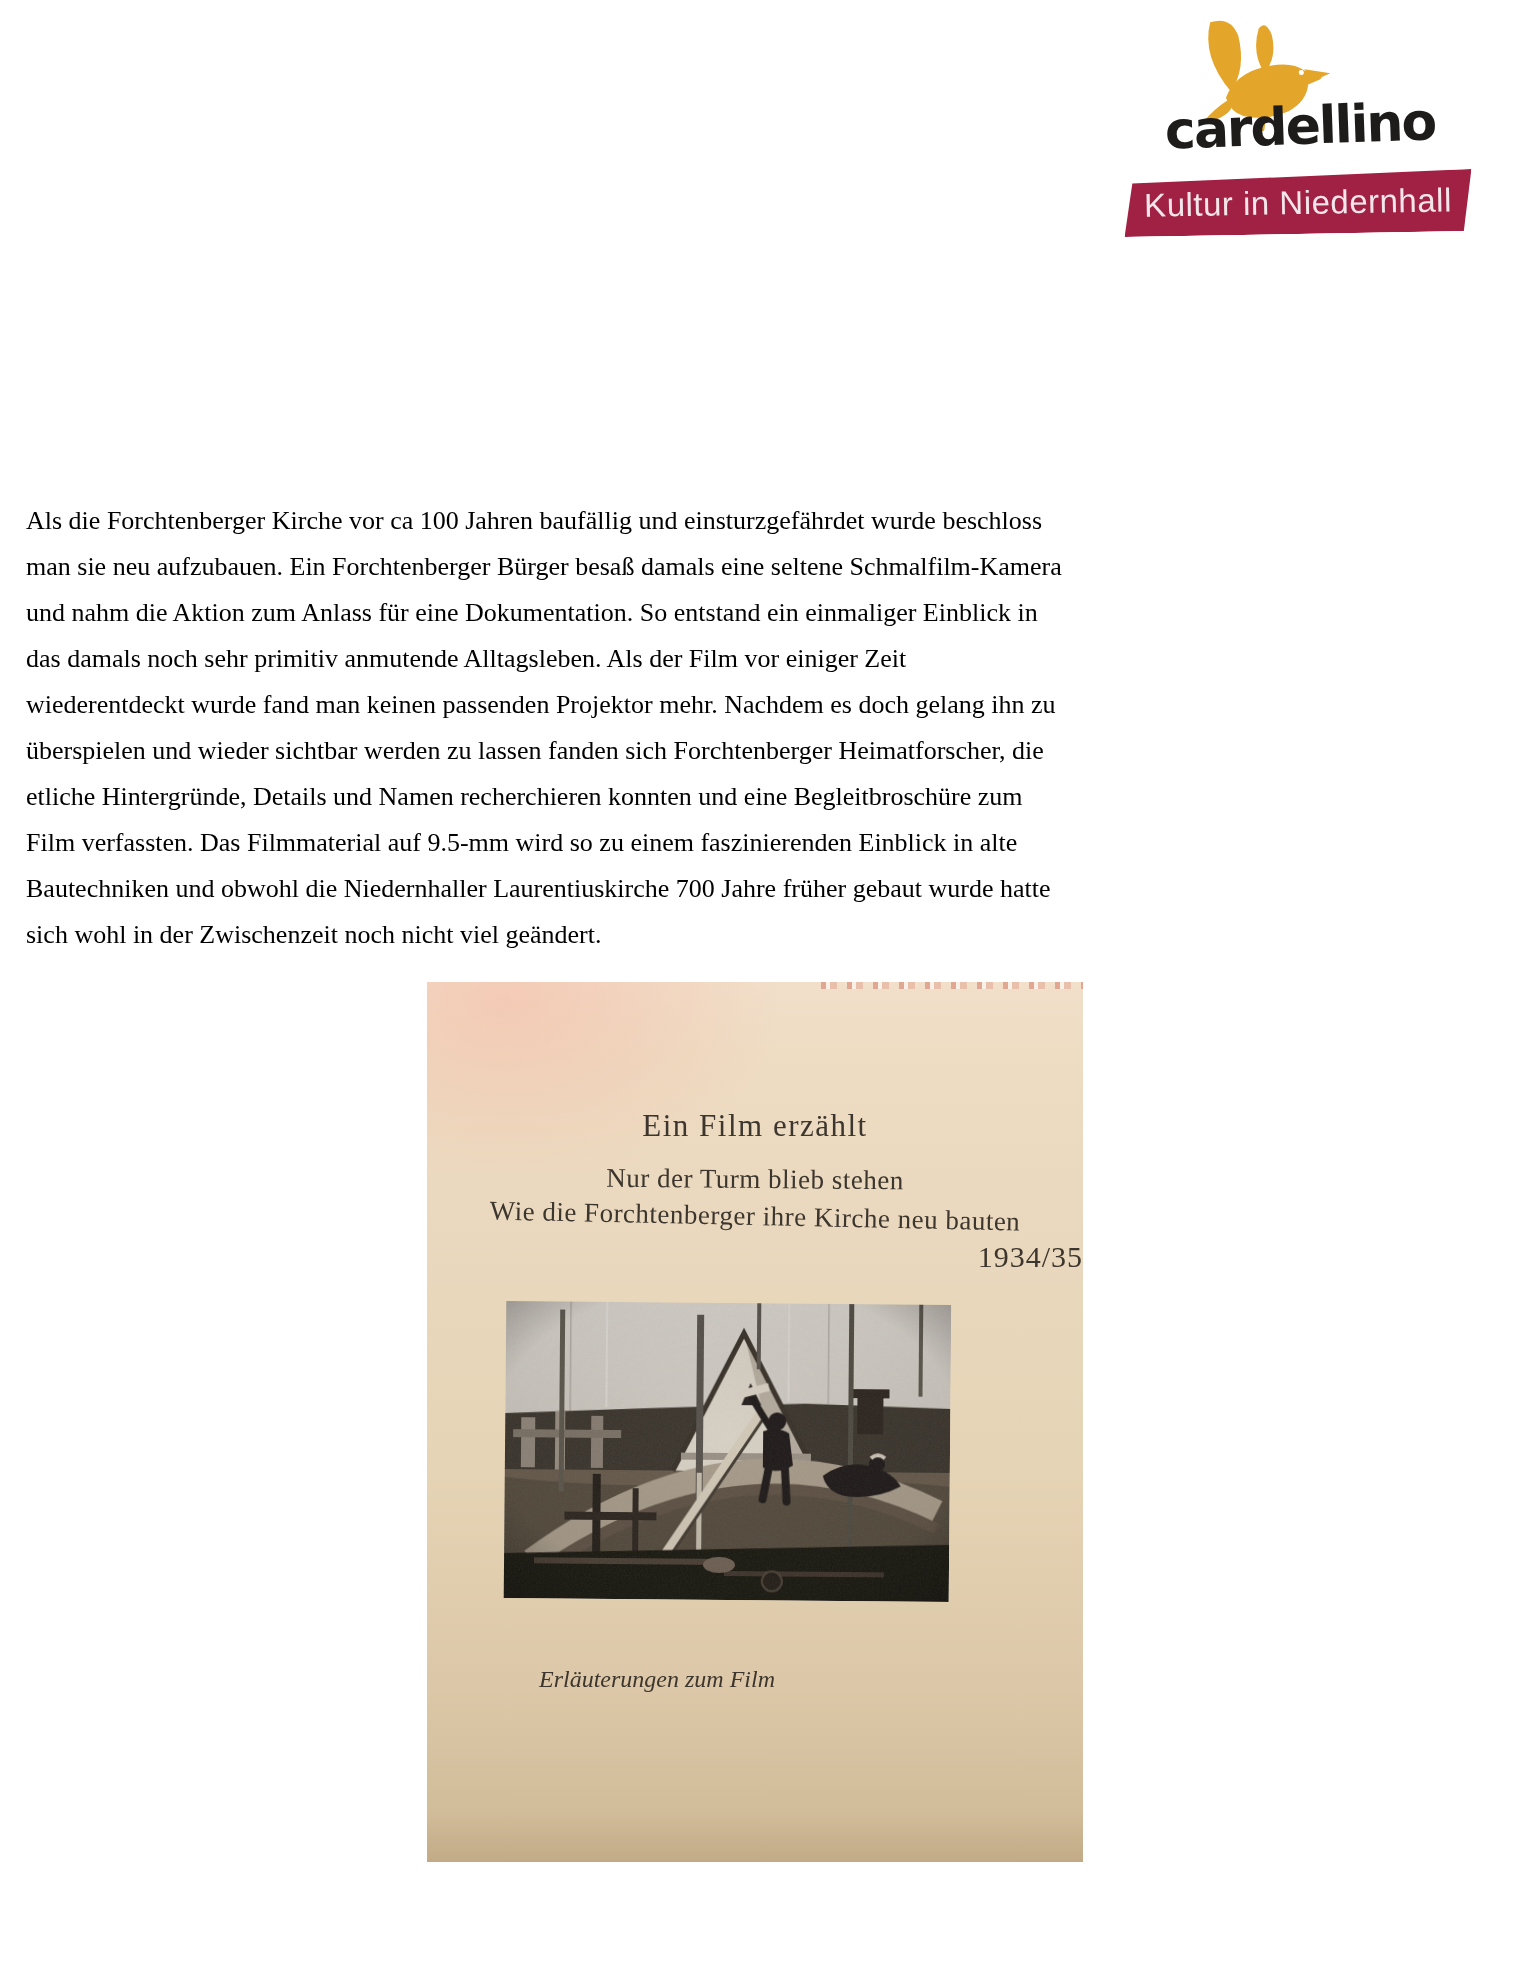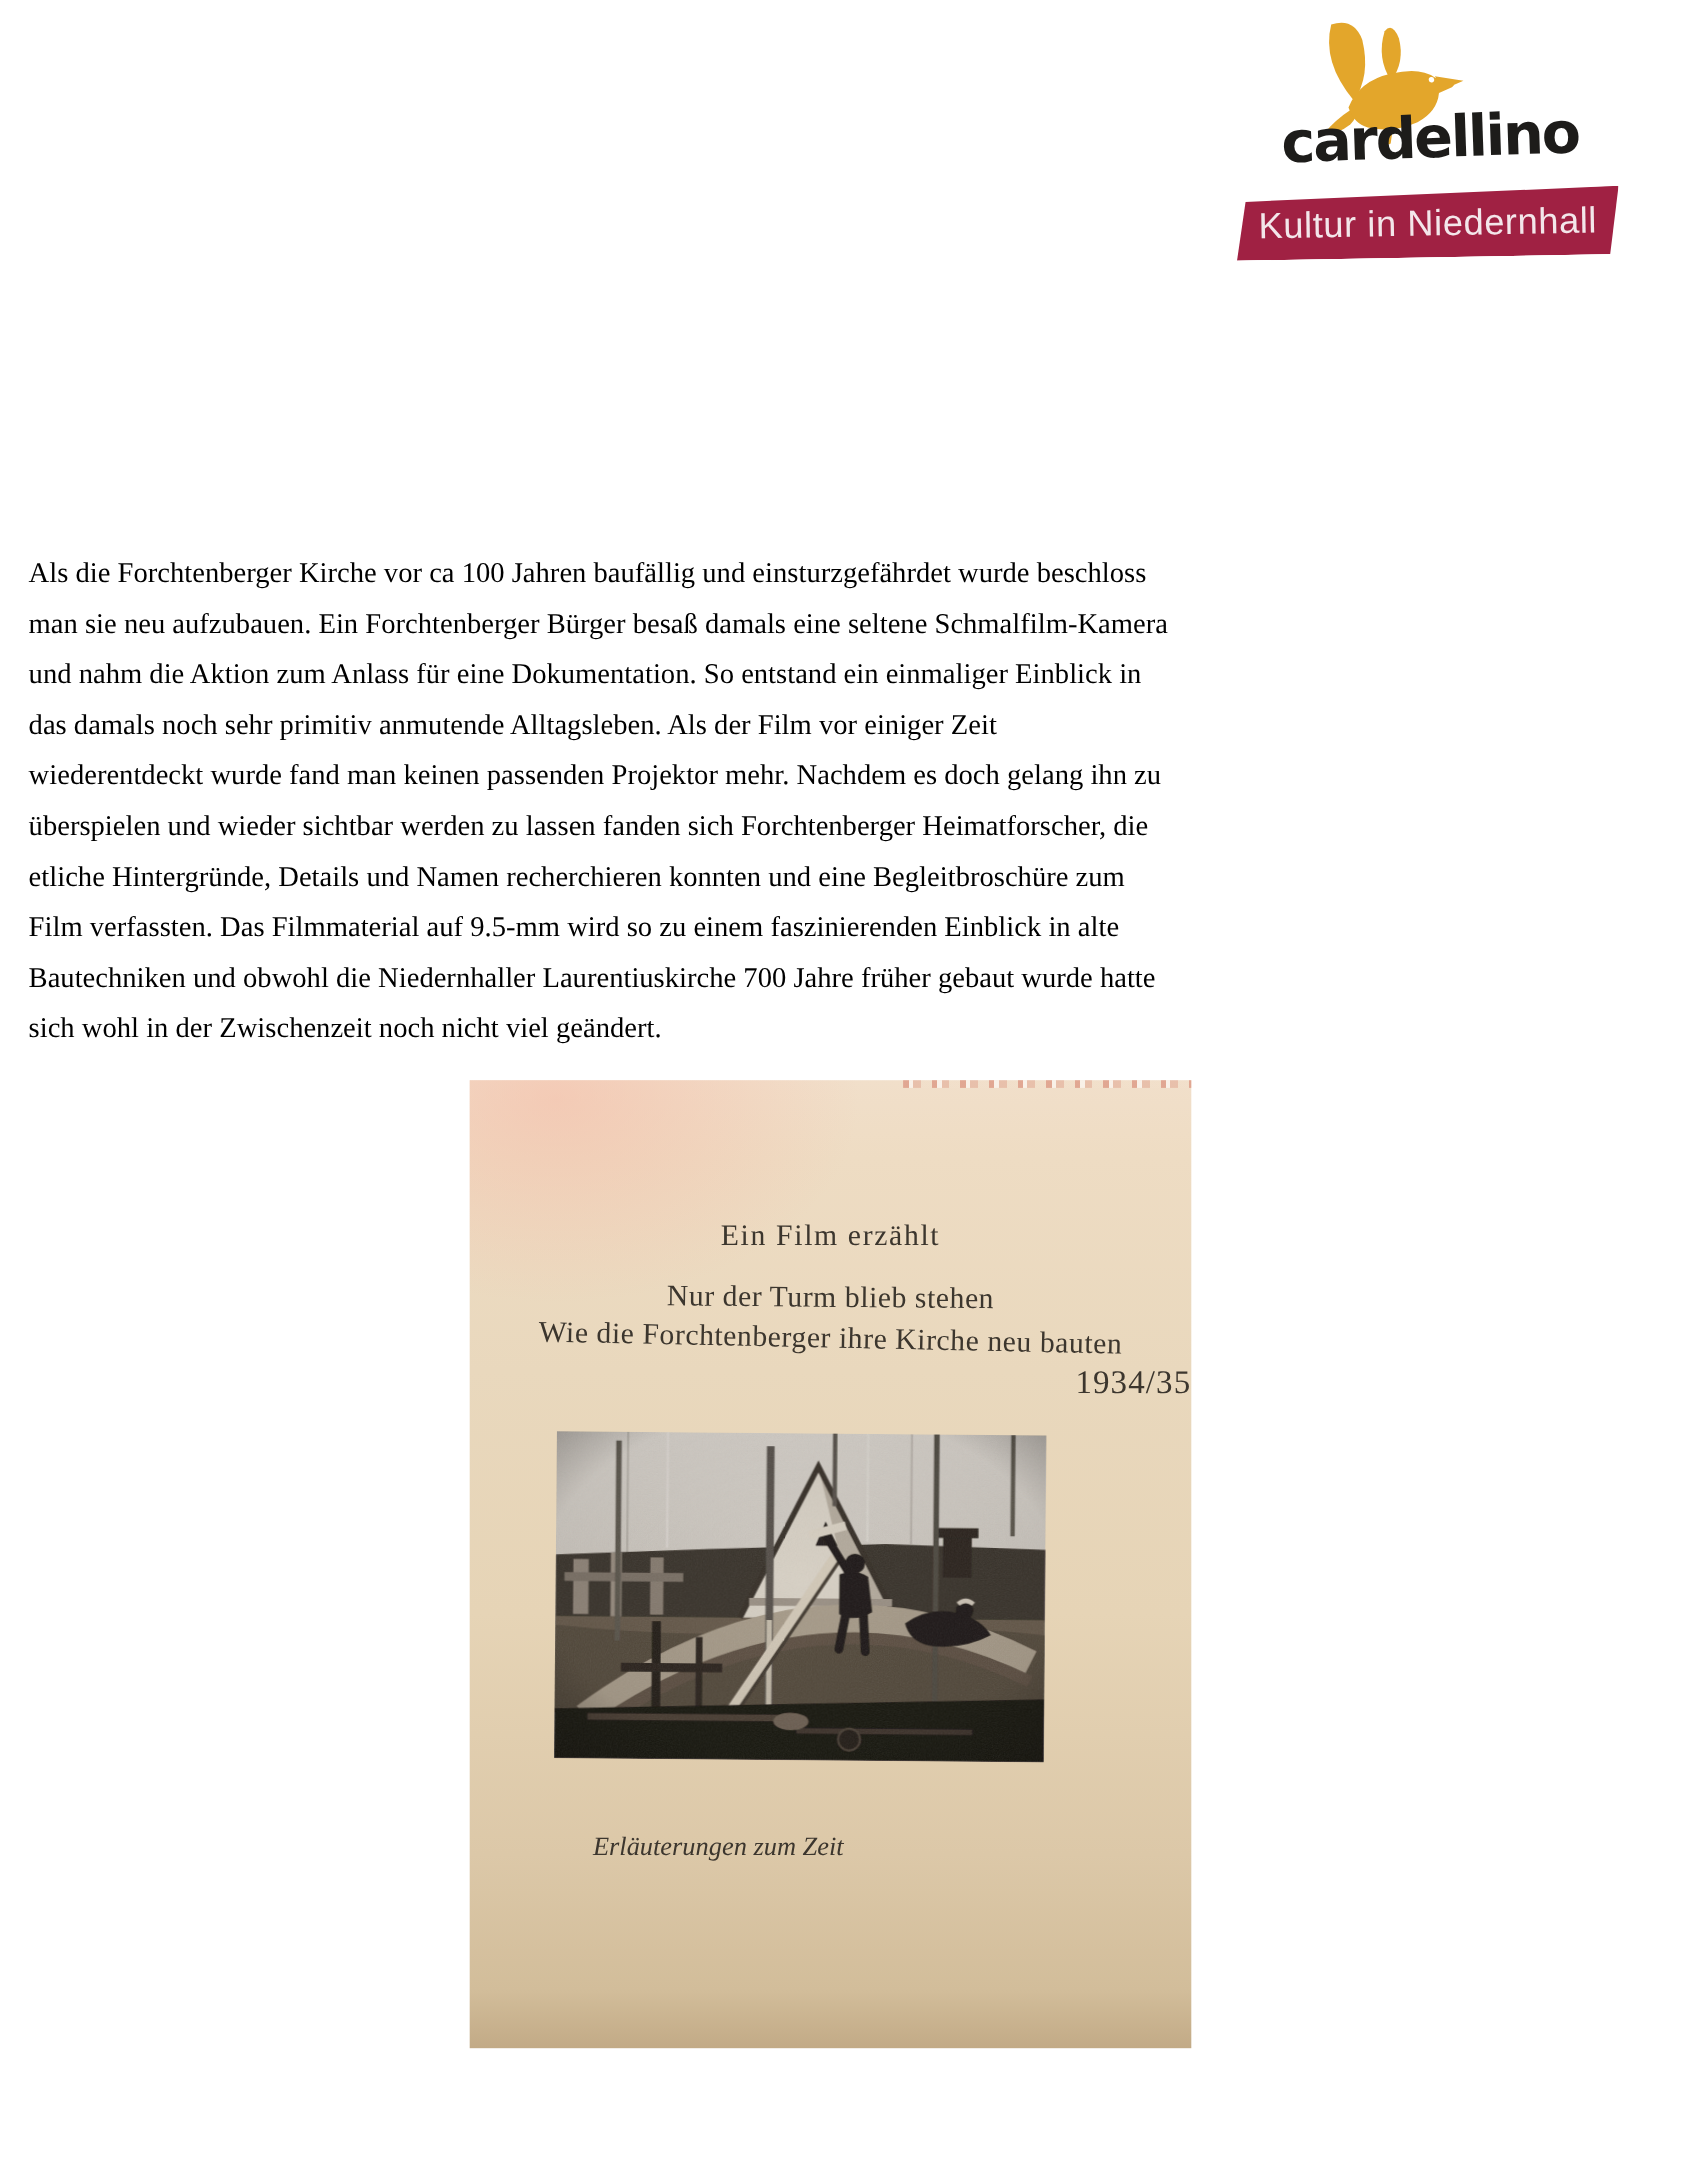--- a/index.html
+++ b/index.html
@@ -62,21 +62,21 @@
   }
   .booklet .streaks{
     position:absolute;right:0;top:0;width:40%;height:7px;
     background:repeating-linear-gradient(90deg,
       rgba(196,68,48,.45) 0 5px, rgba(255,255,255,.7) 5px 9px,
       rgba(196,68,48,.25) 9px 16px, rgba(244,226,206,.2) 16px 26px);
     opacity:.8;
   }
   .b-title{
     position:absolute;left:0;top:126px;width:100%;text-align:center;
-    font-size:27px;letter-spacing:1.5px;white-space:nowrap;
+    font-size:31px;letter-spacing:1.5px;white-space:nowrap;
   }
   .b-sub1{
     position:absolute;left:0;top:182px;width:100%;text-align:center;
     font-size:27px;letter-spacing:.5px;transform:rotate(.5deg);white-space:nowrap;
   }
   .b-sub2{
     position:absolute;left:0;top:219px;width:100%;text-align:center;
     font-size:27px;letter-spacing:.5px;transform:rotate(1.2deg);white-space:nowrap;
   }
   .b-year{
@@ -231,16 +231,16 @@
         <rect x="30" y="256" width="180" height="6" fill="#51463a" opacity=".85"></rect>
         <rect x="220" y="268" width="160" height="5" fill="#3c332a"></rect>
         <ellipse cx="215" cy="262" rx="16" ry="8" fill="#6e6152"></ellipse>
         <circle cx="268" cy="278" r="10" fill="#241d17" stroke="#4a4036" stroke-width="2"></circle>
       </g>
 
       <rect width="445" height="297" fill="url(#vig)"></rect>
       <rect width="445" height="297" filter="url(#grain)" opacity="0.13"></rect>
     </svg>
 
-    <div class="b-caption">Erläuterungen zum Zeit</div>
+    <div class="b-caption">Erläuterungen zum Film</div>
   </figure>
 
 </div>
 
 </body></html>

